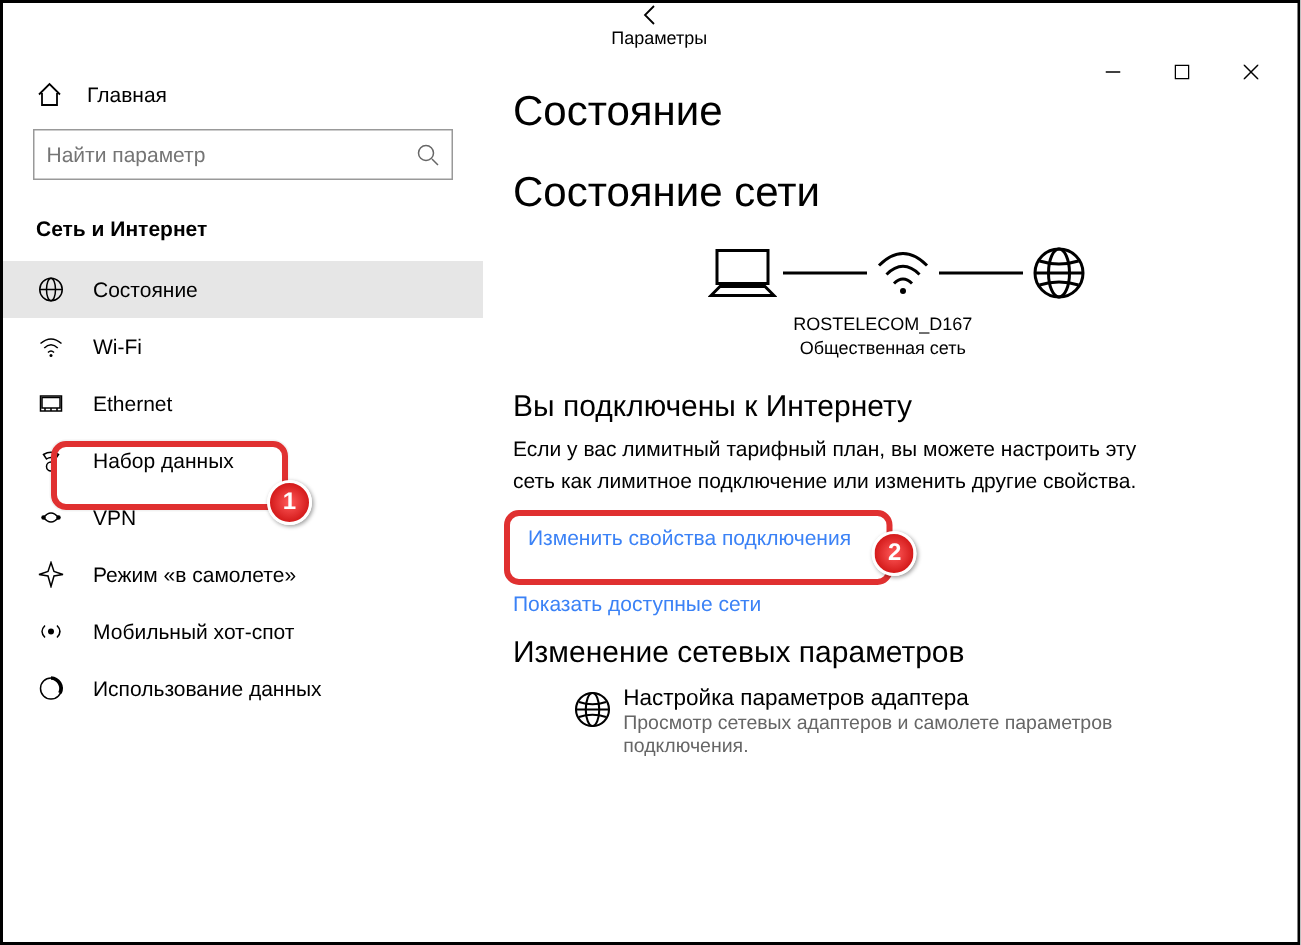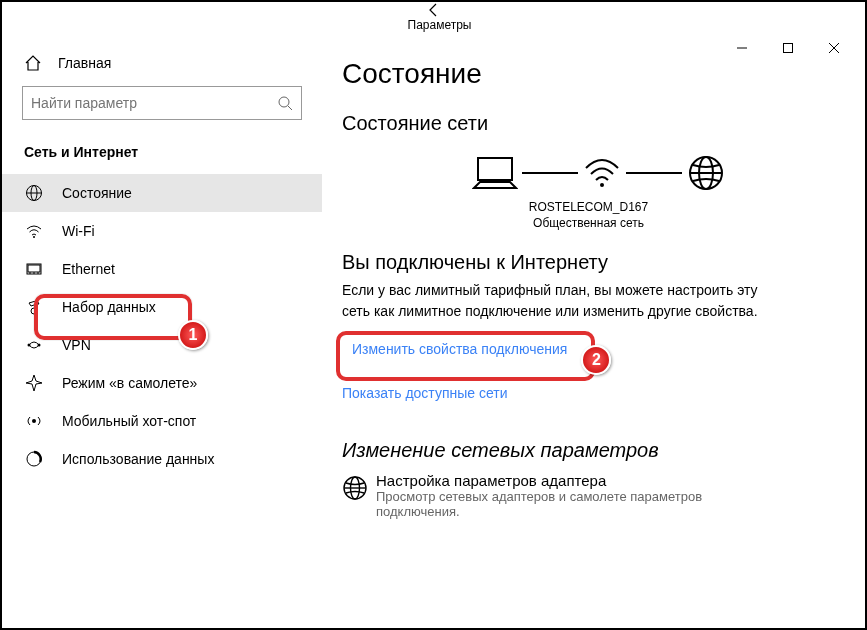--- a/index.html
+++ b/index.html
@@ -18,32 +18,32 @@
 .search-box input { border:none; outline:none; flex:1; font-size:14px; font-family:inherit; background:transparent; }
 .section-label { font-weight:600; padding: 4px 22px 14px 22px; font-size:14px; }
 .nav-item { display:flex; align-items:center; padding: 10px 22px; cursor:pointer; position:relative; }
 .nav-item .icon { width:20px; margin-right:18px; display:flex; justify-content:center; }
 .nav-item.selected { background:#e6e6e6; }
 .highlight-1 { position:absolute; border:4px solid #e03030; border-radius:10px; pointer-events:none; left:32px; top:292px; width:158px; height:46px; box-shadow:0 0 0 1px rgba(0,0,0,.05);}
 .badge { position:absolute; width:30px; height:30px; border-radius:50%; background:radial-gradient(#ff5a5a,#c20000); color:#fff; font-weight:bold; display:flex; align-items:center; justify-content:center; border:2px solid #fff; box-shadow:1px 1px 3px rgba(0,0,0,.4); font-size:16px;}
 .badge-1 { left:176px; top:318px; }
 .main { flex:1; padding: 24px 30px 0 20px; overflow:hidden; }
 .h1 { font-size:28px; font-weight:400; margin-bottom:22px; }
-.h2 { font-size:20px; font-weight:400; margin-bottom:18px; }
+.h2 { font-size:28px; font-weight:400; margin-bottom:18px; }
 .net-diagram { display:flex; align-items:center; justify-content:center; margin-bottom:6px; padding-left:20px; }
 .net-diagram .line { width:56px; height:2px; background:#000; margin:0 4px; }
 .net-caption { text-align:center; font-size:12px; line-height:1.35; margin-bottom:20px; }
 .h3 { font-size:20px; font-weight:400; margin: 6px 0 6px 0; }
 .body-text { font-size:14px; line-height:1.45; margin-bottom:14px; max-width:420px; }
 .link { color:#0067c0; cursor:pointer; font-size:14px; display:inline-block; margin-bottom:14px; }
 .link.magenta, .link.magenta2 { color:#3b82f6; }
 .highlight-2-wrap { position:relative; display:inline-block; padding:6px 10px; }
 .highlight-2 { position:absolute; border:4px solid #e03030; border-radius:10px; pointer-events:none; left:-6px; top:-4px; right:-18px; bottom:-4px; }
 .badge-2 { right:-34px; top:10px; }
-.adapter-row { display:flex; gap:8px; margin-top:10px; }
+.adapter-row { display:flex; gap:8px; margin-top:10px;justify-content:center; }
 .adapter-row .icon { margin-top:3px; }
 .adapter-row .text .title-s { font-size:15px; }
 .adapter-row .text .sub { font-size:13px; color:#666; max-width:380px; }
 svg { display:block; }
 </style>
 </head>
 <body>
 
 <div class="window">
   <div class="titlebar">
@@ -212,21 +212,21 @@
       <div style="position:relative; margin-bottom:8px;">
         <span class="highlight-2-wrap">
           <span class="link magenta">Изменить свойства подключения</span>
           <span class="highlight-2"></span>
           <span class="badge badge-2">2</span>
         </span>
       </div>
 
       <div><span class="link magenta2">Показать доступные сети</span></div>
 
-      <div class="h3" style="margin-top:24px;font-style:italic;">Изменение сетевых параметров</div>
+      <div class="h3" style="margin-top:0;">Изменение сетевых параметров</div>
 
       <div class="adapter-row">
         <span class="icon">
             <svg width="26" height="26" viewBox="0 0 26 26">
               <circle cx="13" cy="13" r="11" fill="none" stroke="#000" stroke-width="1.4"></circle>
               <ellipse cx="13" cy="13" rx="4.5" ry="11" fill="none" stroke="#000" stroke-width="1.4"></ellipse>
               <line x1="2" y1="13" x2="24" y2="13" stroke="#000" stroke-width="1.4"></line>
               <path d="M4 8 Q13 11 22 8 M4 18 Q13 15 22 18" fill="none" stroke="#000" stroke-width="1.4"></path>
             </svg>
           </span>

